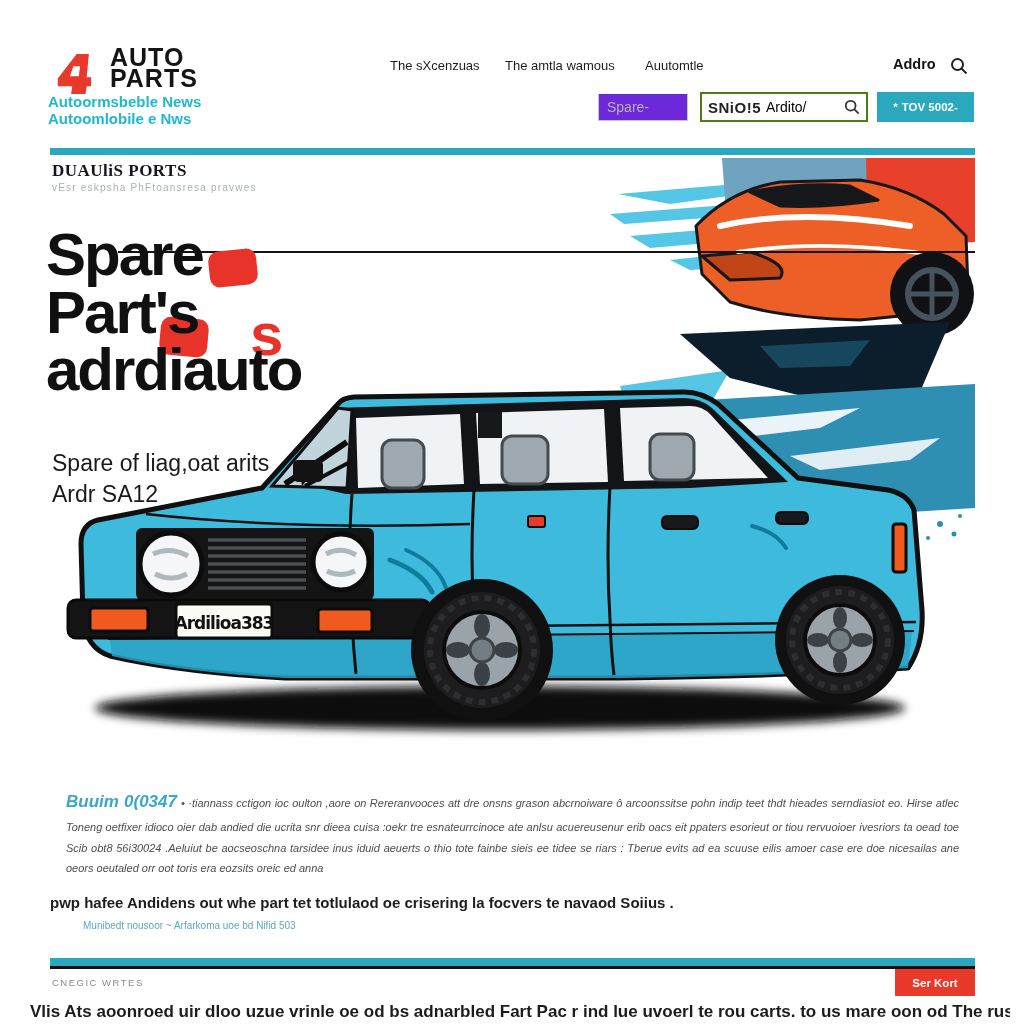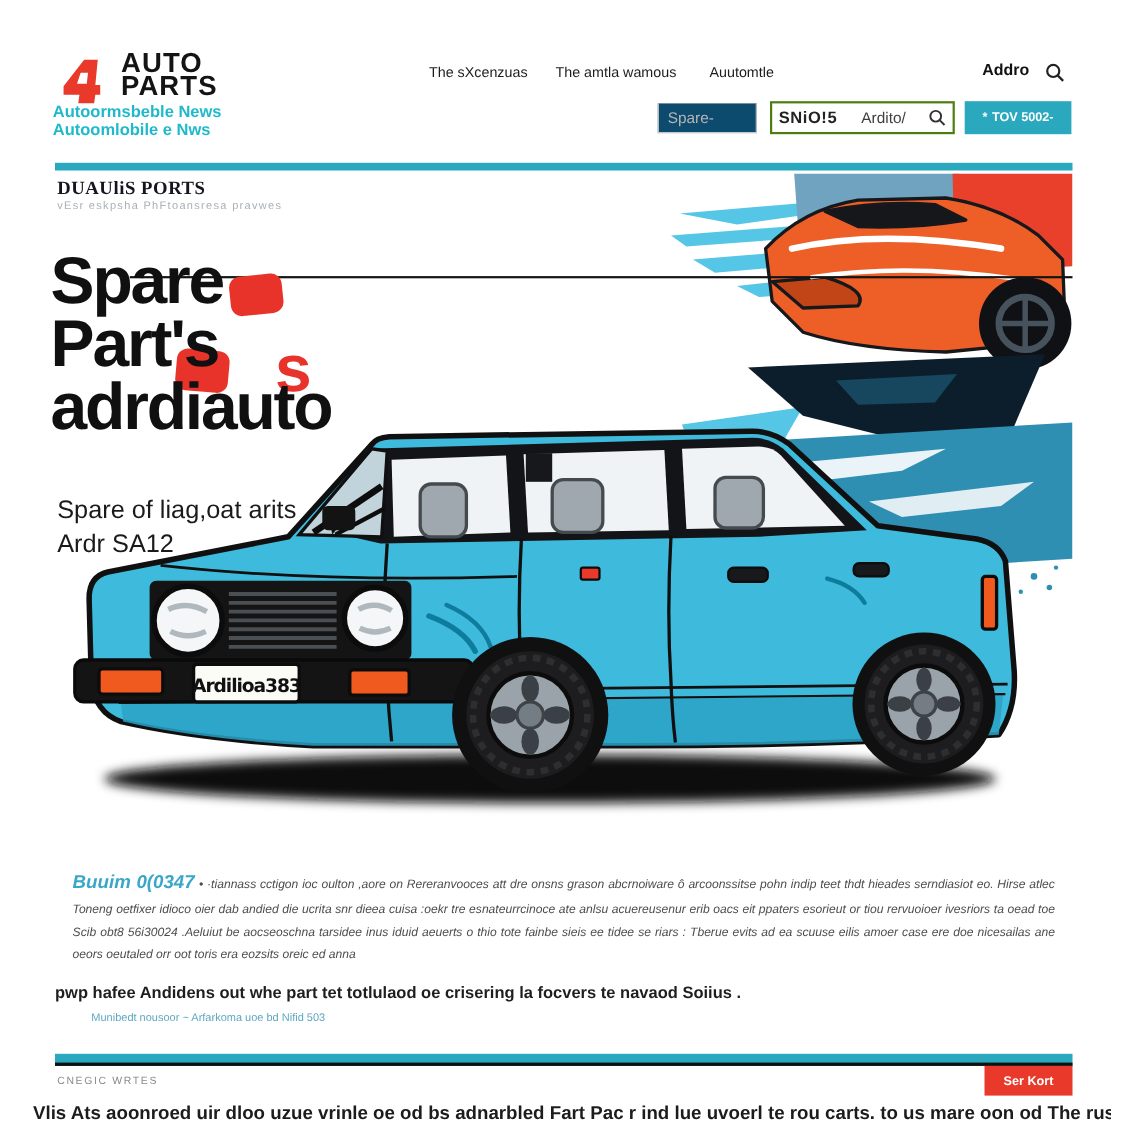--- a/index.html
+++ b/index.html
@@ -6,24 +6,24 @@
   body{font-family:"Liberation Sans",sans-serif;background:#ffffff;}
   .page{position:relative;width:1016px;height:1024px;background:#ffffff;overflow:hidden;}
 
   
   .logo-mark{position:absolute;left:46px;top:54px;width:58px;height:40px;}
   .logo-text{position:absolute;left:110px;top:47px;font-weight:900;font-size:25px;line-height:0.84;letter-spacing:1px;color:#141414;}
   .tagline{position:absolute;left:48px;top:94px;font-weight:bold;font-size:15px;line-height:1.12;color:#1FB9CB;}
   .nav-item{position:absolute;top:58px;font-size:13px;color:#1c1c1c;cursor:pointer;}
   .nav-account{position:absolute;top:56px;left:893px;font-size:14.5px;font-weight:bold;color:#111;cursor:pointer;}
   .nav-search{position:absolute;top:57px;left:950px;width:18px;height:18px;cursor:pointer;}
-  .inp1{position:absolute;left:598px;top:94px;width:80px;height:26px;border:1px solid #c9c9c9;border-top:none;color:#b5b5b5;font-size:14px;line-height:26px;padding-left:8px;background:#0c4a6e;}
+  .inp1{position:absolute;left:598px;top:94px;width:80px;height:26px;border:1px solid #c9c9c9;border-top:none;color:#b5b5b5;font-size:14px;line-height:26px;padding-left:8px;background:#6d28d9;}
   .inp2{position:absolute;left:700px;top:92px;width:168px;height:30px;border:2px solid #4d7c0f;background:#fff;display:flex;align-items:center;padding:0 6px;box-sizing:border-box;}
   .inp2 .val{font-weight:bold;font-size:15px;color:#222;letter-spacing:0.5px;}
-  .inp2 .ph{font-size:14px;color:#404040;margin-left:22px;flex:1;}
+  .inp2 .ph{font-size:14px;color:#000000;margin-left:5px;flex:1;}
   .btn-tov{position:absolute;left:877px;top:92px;width:97px;height:30px;background:#29A8BE;color:#fff;font-weight:bold;font-size:11.5px;display:flex;align-items:center;justify-content:center;gap:4px;cursor:pointer;border:none;}
 
   
   .hero-bar{position:absolute;left:50px;top:148px;width:925px;height:7px;background:#29A8BE;z-index:2;}
   .eyebrow{position:absolute;left:52px;top:161px;font-family:"Liberation Serif",serif;font-weight:bold;font-size:17px;letter-spacing:0.5px;color:#15151f;}
   .eyebrow-sub{position:absolute;left:52px;top:182px;font-size:10px;letter-spacing:1.2px;color:#A9B0B6;}
   .headline{position:absolute;left:46px;top:226px;font-weight:900;font-size:60px;line-height:0.96;letter-spacing:-2px;color:#101010;z-index:3;}
   .accent{position:absolute;background:#E8332A;z-index:2;}
   .accent-s{position:absolute;left:250px;top:300px;font-weight:900;font-size:60px;color:#E8332A;z-index:2;}
   .hero-line{position:absolute;left:118px;top:251px;width:857px;border-top:2px solid #141414;z-index:2;}

